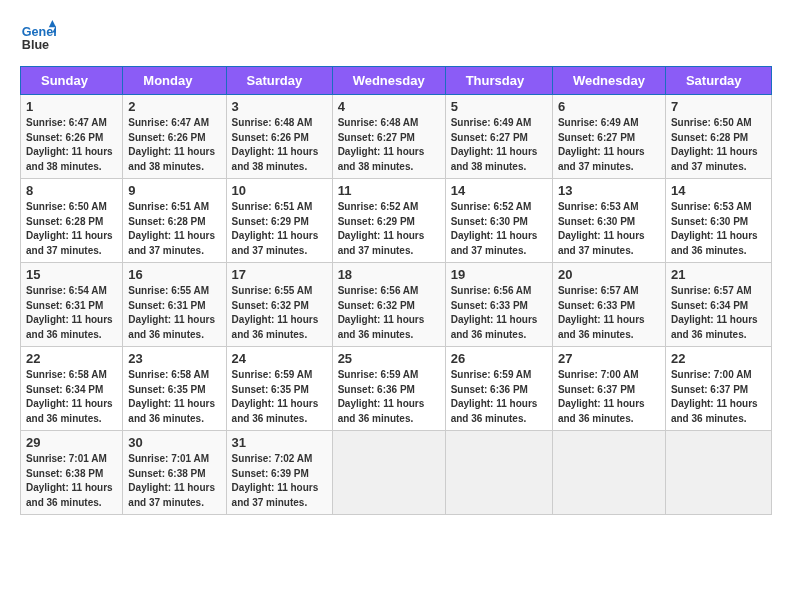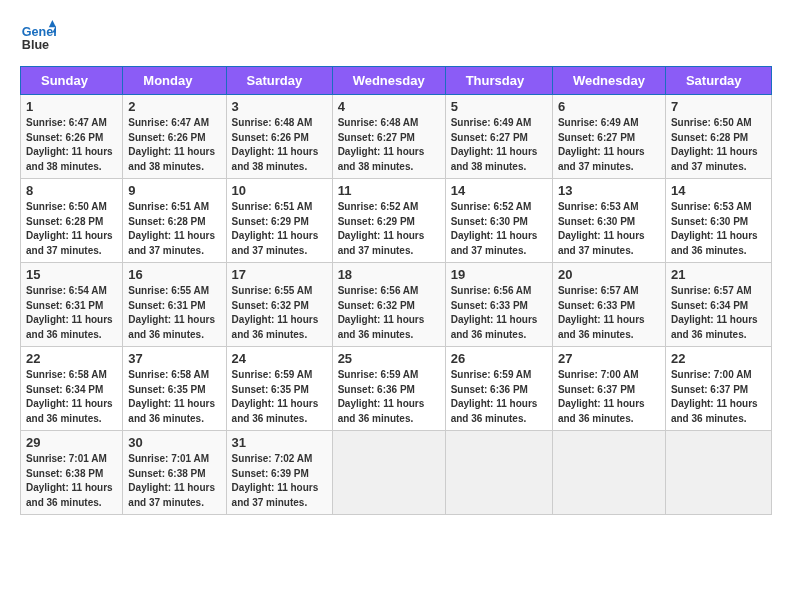--- a/index.html
+++ b/index.html
@@ -203,21 +203,21 @@
           <span class="day-num">21</span>
           <div class="day-info">Sunrise: 6:57 AM<br>Sunset: 6:34 PM<br>Daylight: 11 hours and 36 minutes.</div>
         </td>
       </tr>
       <tr>
         <td>
           <span class="day-num">22</span>
           <div class="day-info">Sunrise: 6:58 AM<br>Sunset: 6:34 PM<br>Daylight: 11 hours and 36 minutes.</div>
         </td>
         <td>
-          <span class="day-num">37</span>
+          <span class="day-num">23</span>
           <div class="day-info">Sunrise: 6:58 AM<br>Sunset: 6:35 PM<br>Daylight: 11 hours and 36 minutes.</div>
         </td>
         <td>
           <span class="day-num">24</span>
           <div class="day-info">Sunrise: 6:59 AM<br>Sunset: 6:35 PM<br>Daylight: 11 hours and 36 minutes.</div>
         </td>
         <td>
           <span class="day-num">25</span>
           <div class="day-info">Sunrise: 6:59 AM<br>Sunset: 6:36 PM<br>Daylight: 11 hours and 36 minutes.</div>
         </td>

